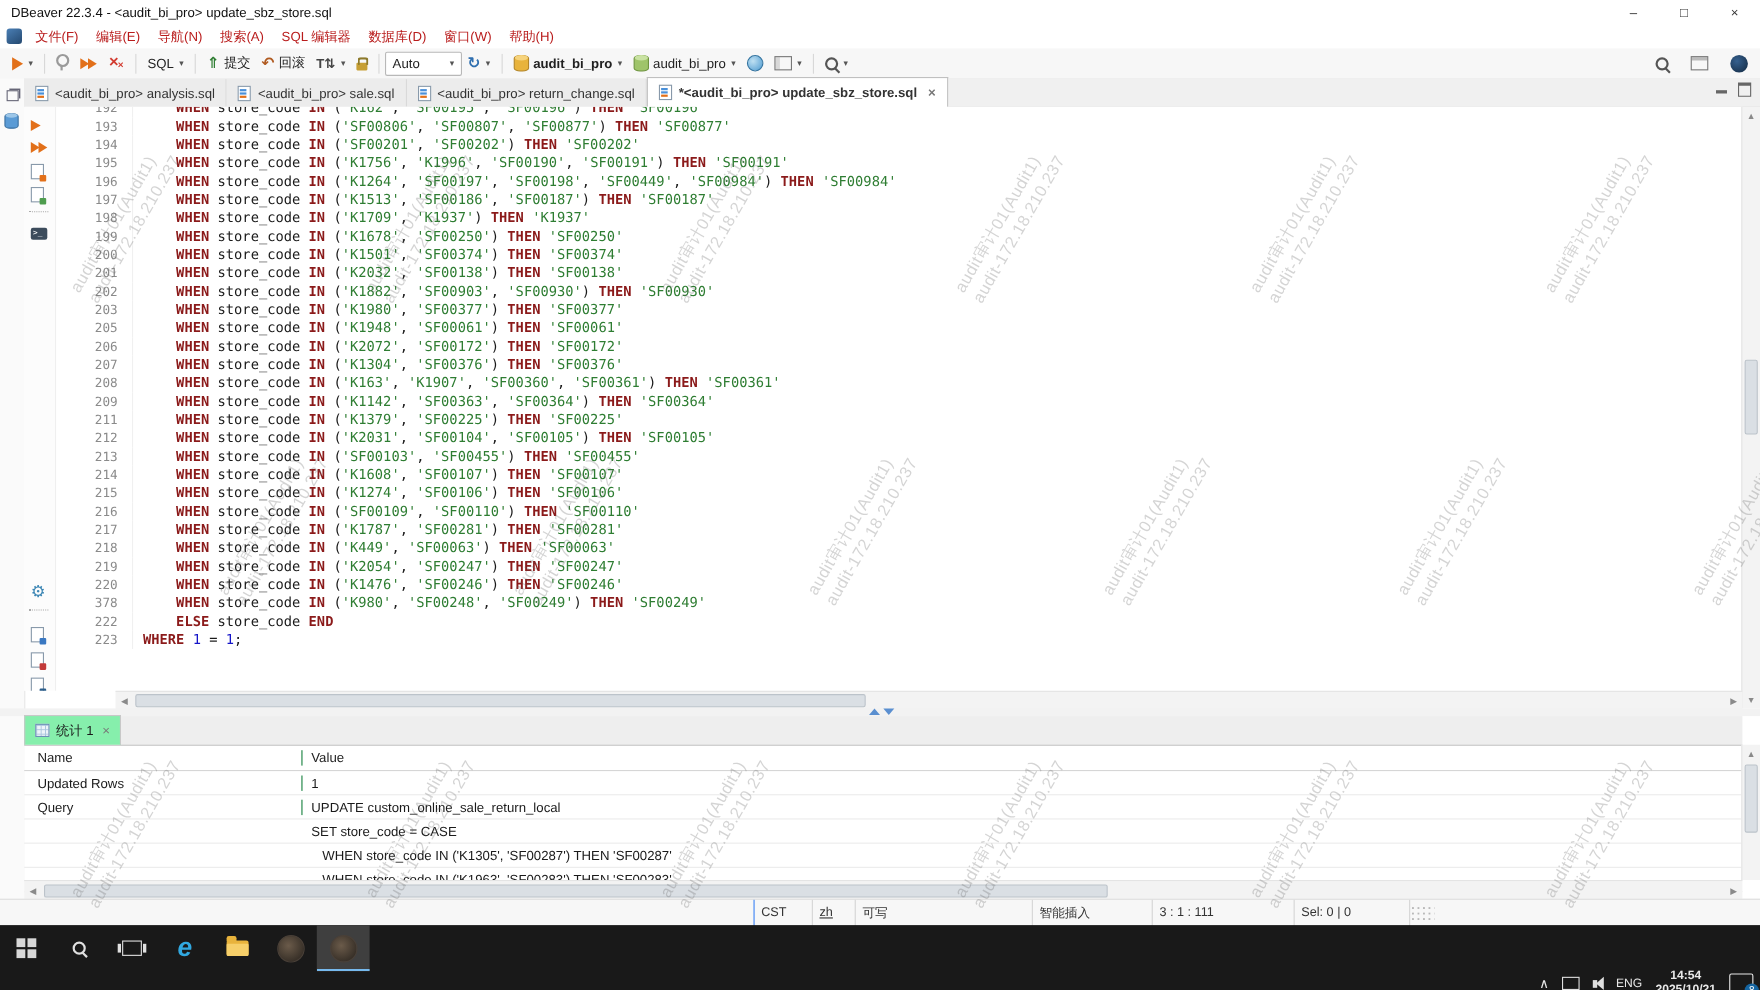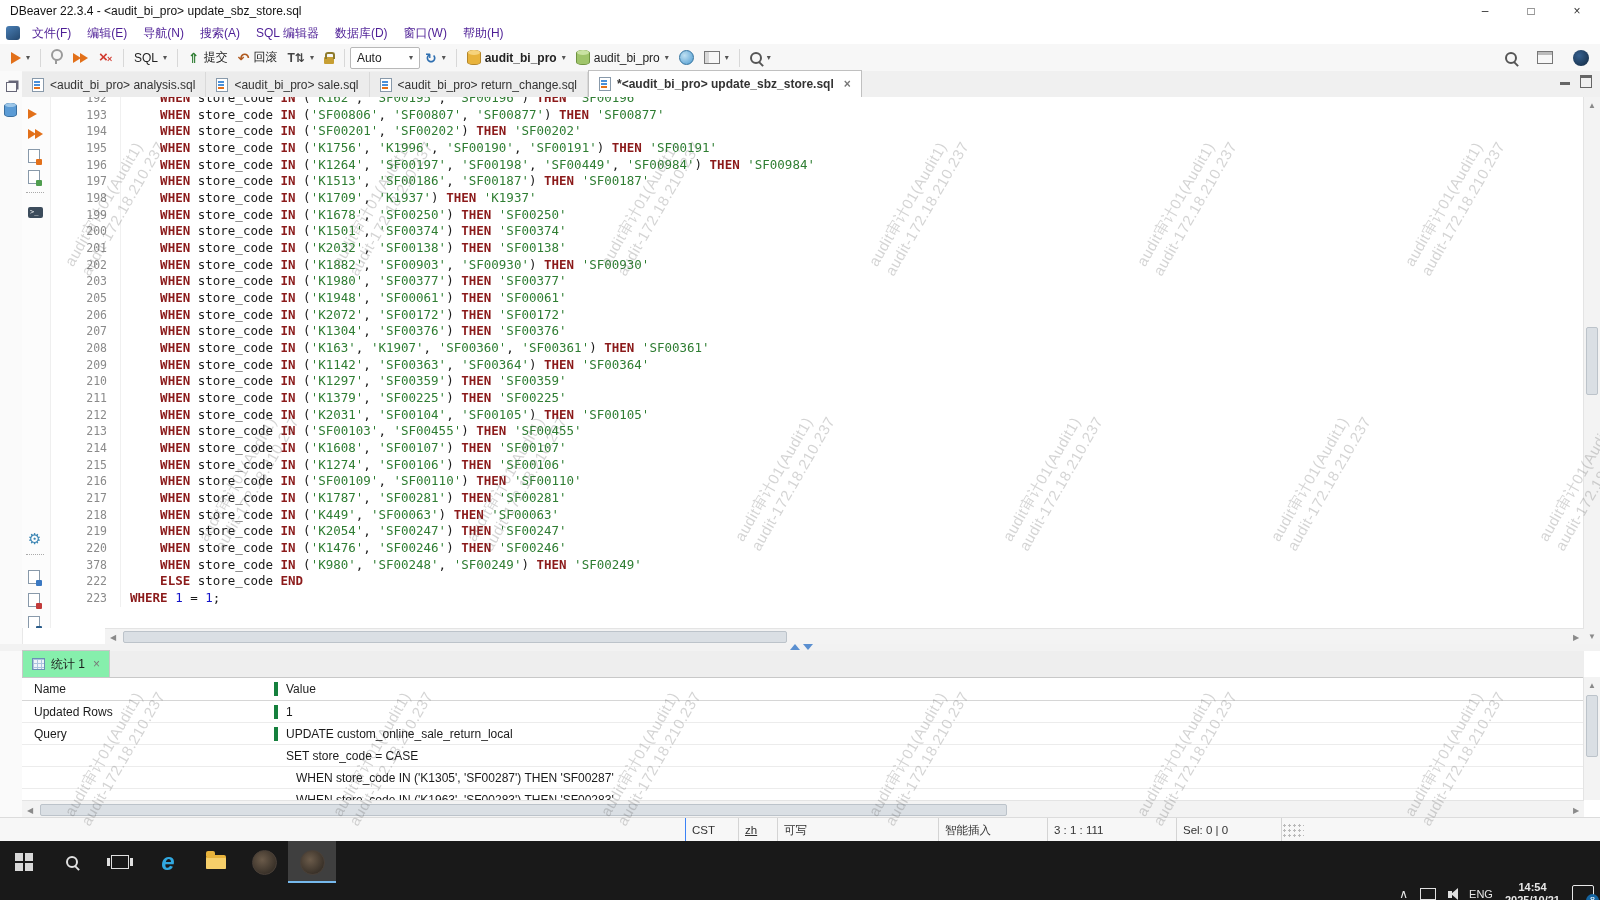--- a/index.html
+++ b/index.html
@@ -8,21 +8,21 @@
 
   
   .titlebar{position:absolute;top:0;left:0;right:0;height:22px;background:#fff;display:flex;align-items:center;padding-left:10px;}
   .titlebar .title{font-size:12px;color:#111;}
   .win-controls{position:absolute;right:0;top:0;height:22px;display:flex;}
   .win-btn{width:46px;height:22px;display:flex;align-items:center;justify-content:center;font-size:12px;color:#333;}
 
   
   .menubar{position:absolute;top:22px;left:0;right:0;height:22px;background:#fff;display:flex;align-items:center;padding-left:4px;}
   .ic-appblue{width:14px;height:14px;border-radius:3px;background:linear-gradient(145deg,#4a7fb5,#24486f);margin:0 4px 0 2px;}
-  .menu-item{padding:3px 8px;color:#4c1d95;white-space:nowrap;}
+  .menu-item{padding:3px 8px;color:#b91c1c;white-space:nowrap;}
 
   
   .toolbar{position:absolute;top:44px;left:0;right:0;height:27px;background:#f7f7f7;border-bottom:1px solid #e0e0e0;display:flex;align-items:center;padding-left:6px;}
   .tb-items{display:flex;align-items:center;height:100%;}
   .tb-btn{display:flex;align-items:center;gap:4px;padding:2px 5px;border-radius:2px;white-space:nowrap;}
   .tb-label{color:#222;}
   .tb-label.bold{font-weight:bold;}
   .tb-drop{font-size:8px;color:#555;margin-left:1px;}
   .tb-sep{width:1px;height:18px;background:#d8d8d8;margin:0 5px;}
   .tb-select{border:1px solid #b8b8b8;background:#fff;height:20px;padding:0 6px;min-width:56px;justify-content:space-between;}
@@ -119,21 +119,21 @@
   .sash-up{border-bottom:6px solid #5a8fd0;}
   .sash-down{border-top:6px solid #5a8fd0;}
 
   
   .panel{position:absolute;top:651px;left:22px;right:16px;height:166px;background:#fff;}
   .panel-tabs{height:26px;background:#eee;border-bottom:1px solid #c8c8c8;display:flex;align-items:flex-end;}
   .panel-tab{height:26px;background:#86efac;border:1px solid #c8c8c8;border-bottom:none;display:flex;align-items:center;gap:6px;padding:0 9px;margin-left:0;}
   .panel-tab-close{color:#777;font-size:12px;margin-left:2px;}
   .res-head{display:flex;height:22px;align-items:center;border-bottom:1px solid #d6d6d6;color:#222;}
   .res-row{display:flex;height:21px;align-items:center;border-bottom:1px solid #ececec;}
-  .res-c0{width:240px;padding-left:12px;border-right:4px solid #15803d;white-space:pre;overflow:hidden;}
+  .res-c0{width:240px;padding-left:12px;border-right:1px solid #15803d;white-space:pre;overflow:hidden;}
   .res-c1{flex:1;padding-left:8px;white-space:pre;overflow:hidden;}
 
   
   .statusbar{position:absolute;top:817px;left:0;right:0;height:24px;background:#f7f7f7;border-top:1px solid #dcdcdc;}
   .status-cells{position:absolute;right:296px;top:0;bottom:0;display:flex;align-items:stretch;}
   .st-cell{display:flex;align-items:center;padding:0 6px;border-right:1px solid #d4d4d4;color:#333;font-size:11.5px;white-space:nowrap;overflow:hidden;}
   .st-cell:first-child{border-left:1px solid #3b82f6;}
   .st-dots{width:22px;margin:5px 0;background-image:radial-gradient(#b9b9b9 1px,transparent 1.3px);background-size:5px 5px;}
 
   
@@ -384,24 +384,20 @@
           </div>
           <div class="cl">
             <span class="ln">208</span>
             <span class="ct">    <span class="tok-kw">WHEN</span> store_code <span class="tok-kw">IN</span> (<span class="tok-str">'K163'</span>, <span class="tok-str">'K1907'</span>, <span class="tok-str">'SF00360'</span>, <span class="tok-str">'SF00361'</span>) <span class="tok-kw">THEN</span> <span class="tok-str">'SF00361'</span></span>
           </div>
           <div class="cl">
             <span class="ln">209</span>
             <span class="ct">    <span class="tok-kw">WHEN</span> store_code <span class="tok-kw">IN</span> (<span class="tok-str">'K1142'</span>, <span class="tok-str">'SF00363'</span>, <span class="tok-str">'SF00364'</span>) <span class="tok-kw">THEN</span> <span class="tok-str">'SF00364'</span></span>
           </div>
           <div class="cl">
-            <span class="ln">210</span>
-            <span class="ct">    <span class="tok-kw">WHEN</span> store_code <span class="tok-kw">IN</span> (<span class="tok-str">'K1297'</span>, <span class="tok-str">'SF00359'</span>) <span class="tok-kw">THEN</span> <span class="tok-str">'SF00359'</span></span>
-          </div>
-          <div class="cl">
             <span class="ln">211</span>
             <span class="ct">    <span class="tok-kw">WHEN</span> store_code <span class="tok-kw">IN</span> (<span class="tok-str">'K1379'</span>, <span class="tok-str">'SF00225'</span>) <span class="tok-kw">THEN</span> <span class="tok-str">'SF00225'</span></span>
           </div>
           <div class="cl">
             <span class="ln">212</span>
             <span class="ct">    <span class="tok-kw">WHEN</span> store_code <span class="tok-kw">IN</span> (<span class="tok-str">'K2031'</span>, <span class="tok-str">'SF00104'</span>, <span class="tok-str">'SF00105'</span>) <span class="tok-kw">THEN</span> <span class="tok-str">'SF00105'</span></span>
           </div>
           <div class="cl">
             <span class="ln">213</span>
             <span class="ct">    <span class="tok-kw">WHEN</span> store_code <span class="tok-kw">IN</span> (<span class="tok-str">'SF00103'</span>, <span class="tok-str">'SF00455'</span>) <span class="tok-kw">THEN</span> <span class="tok-str">'SF00455'</span></span>

